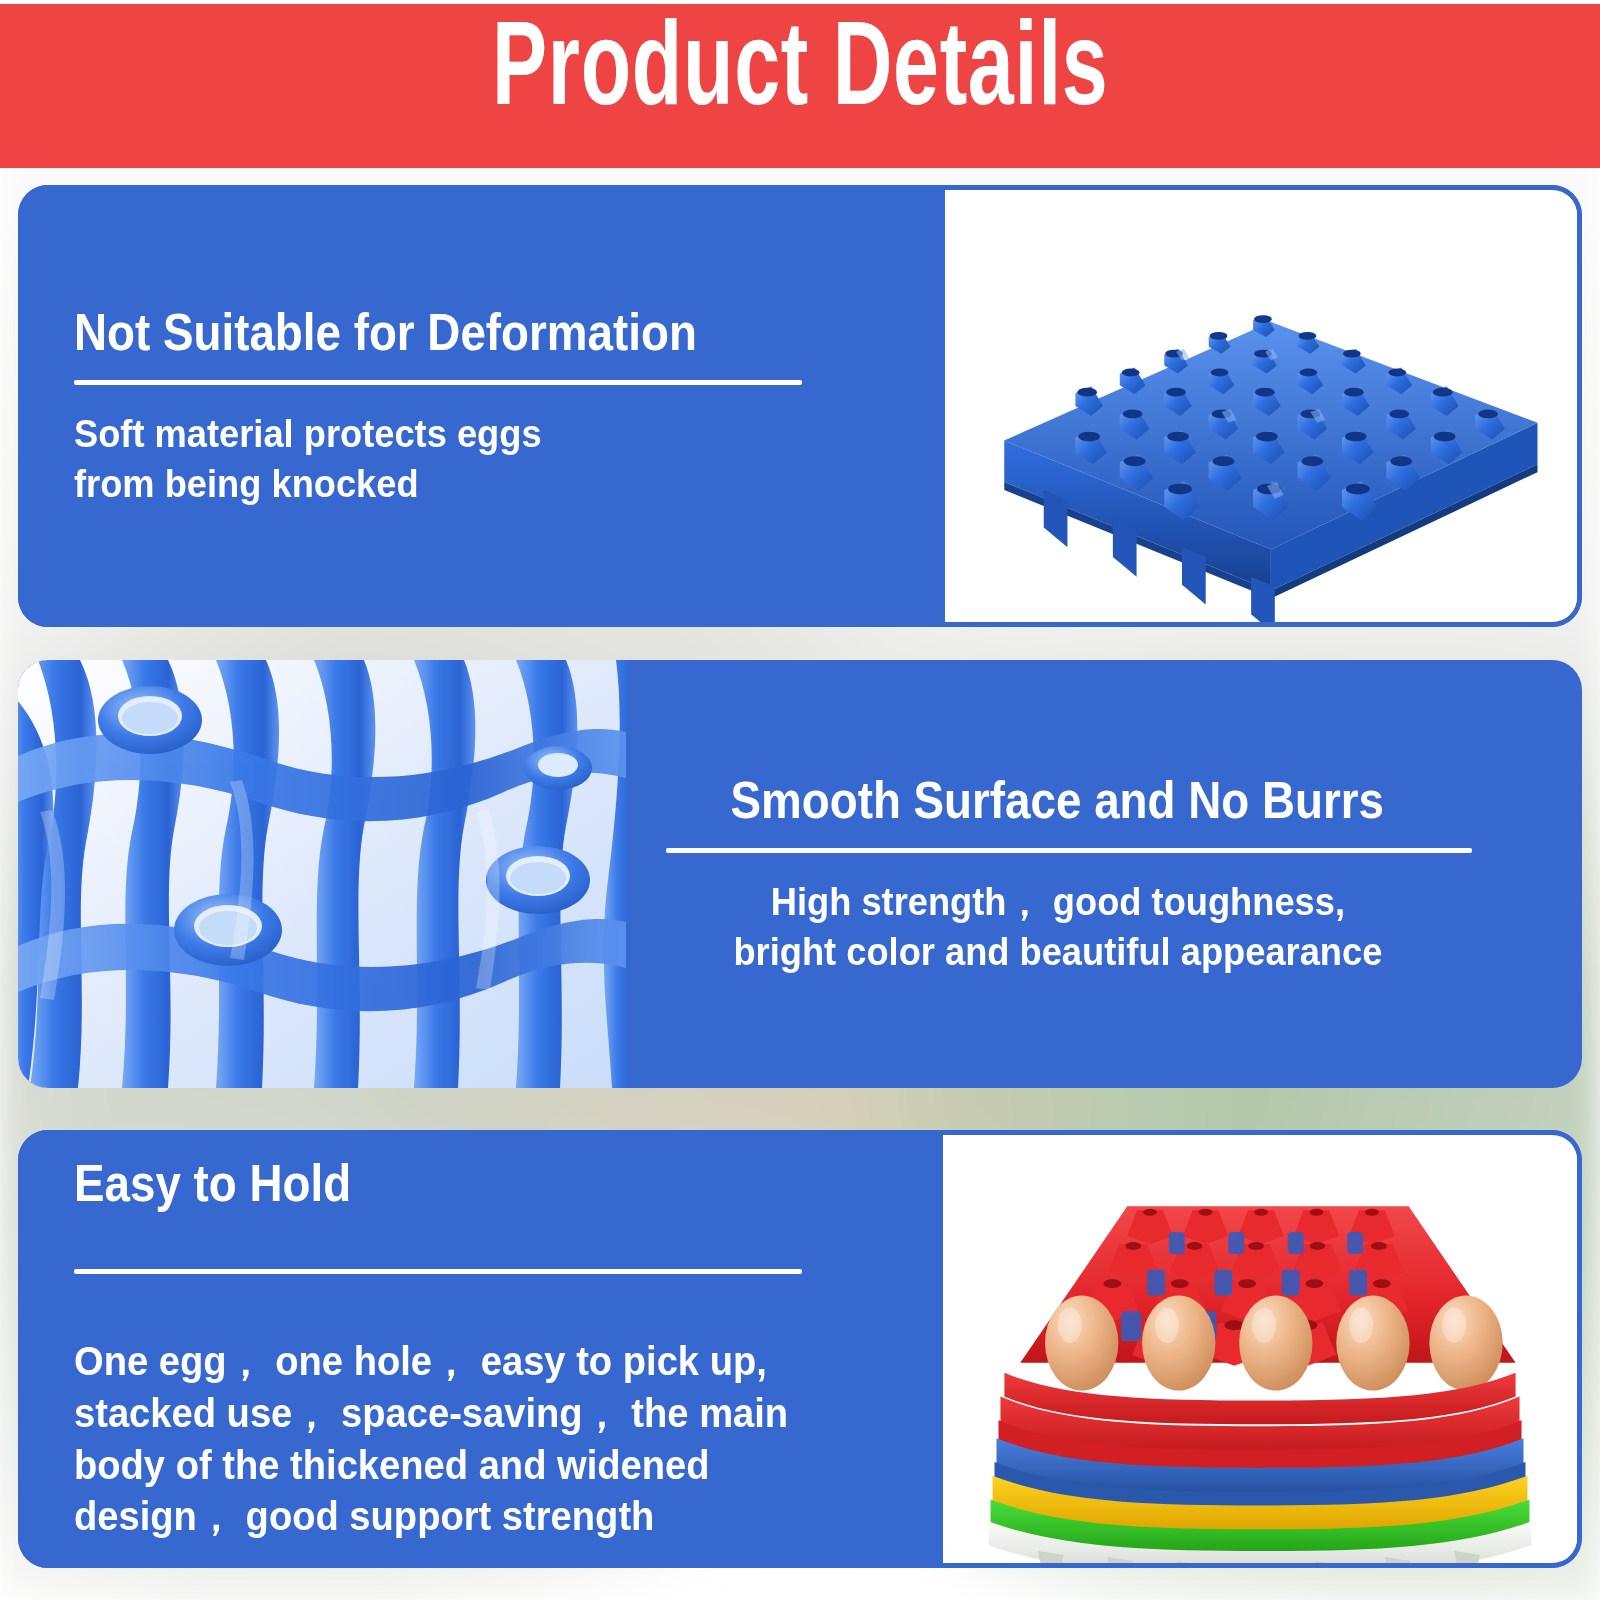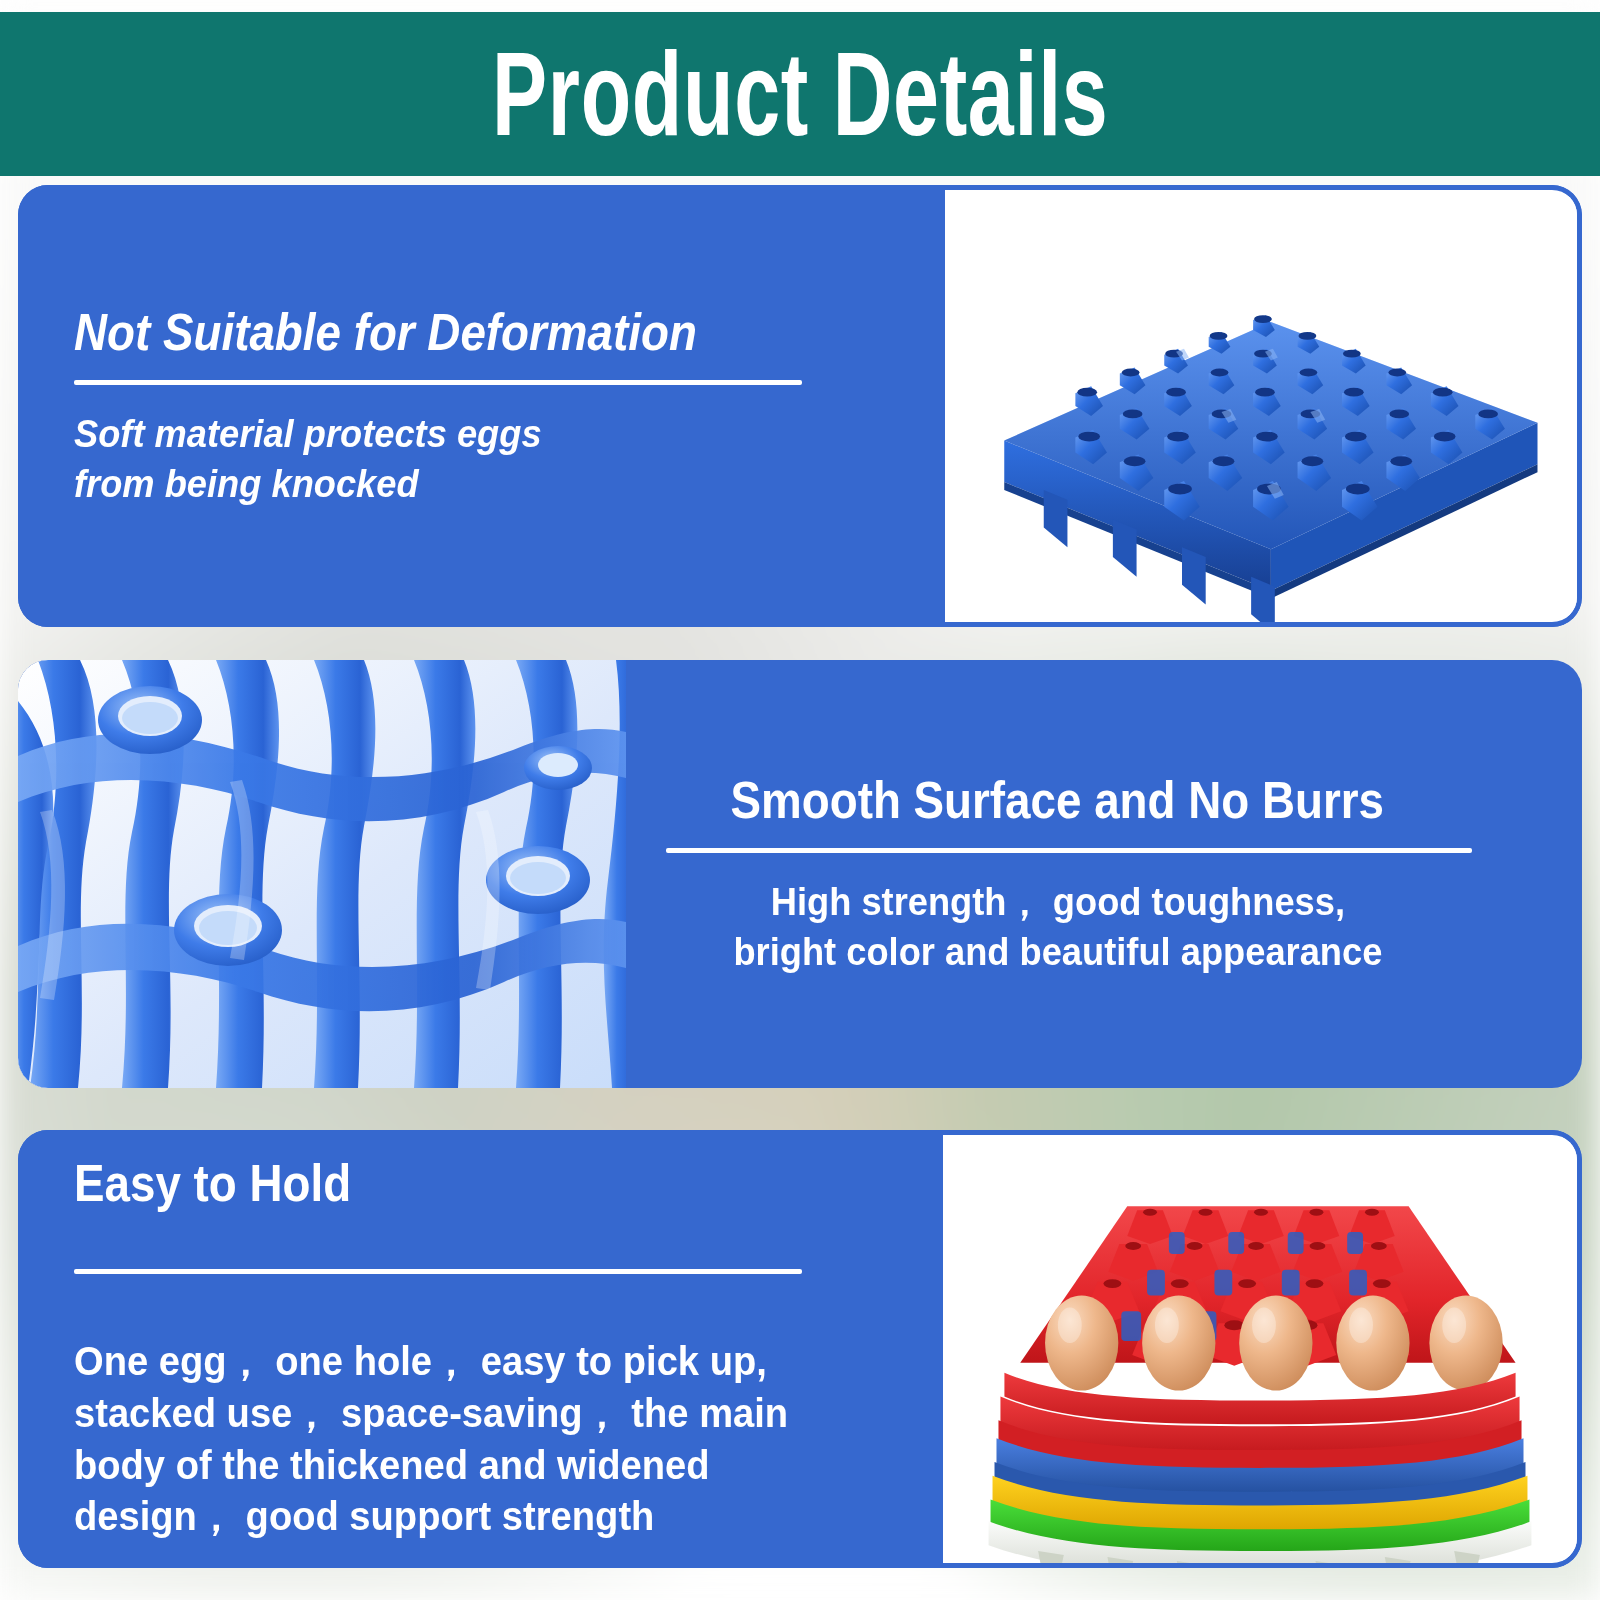--- a/index.html
+++ b/index.html
@@ -24,24 +24,24 @@
       radial-gradient(circle at 46% 70%, rgba(214,190,160,.45) 0 8%, rgba(255,255,255,0) 30%),
       radial-gradient(circle at 70% 69%, rgba(160,190,150,.50) 0 9%, rgba(255,255,255,0) 32%),
       radial-gradient(circle at 88% 74%, rgba(150,175,140,.45) 0 10%, rgba(255,255,255,0) 33%),
       radial-gradient(circle at 32% 44%, rgba(205,205,200,.40) 0 12%, rgba(255,255,255,0) 36%),
       linear-gradient(180deg,#fdfdfd 0%, #f2f2f0 38%, #e9e9e5 62%, #f6f6f4 82%, #ffffff 100%);
     filter:blur(14px);
   }
 
   
   #header {
-    position:absolute; left:0; top:12px;
+    position:absolute; left:0; top:4px;
     width:1600px; height:164px;
-    background:#0f766e;
-    display:flex; align-items:center; justify-content:center;
+    background:#ef4444;
+    display:flex; align-items:flex-start; justify-content:center;
   }
   #header-title {
     color:#ffffff;
     font-size:118px;
     font-weight:bold;
     letter-spacing:1px;
     transform:scaleX(.70);
     transform-origin:center;
     white-space:nowrap;
     line-height:1;
@@ -88,21 +88,21 @@
   .centered .card-title { transform-origin:center center; text-align:center; }
   .centered .card-body  { transform-origin:center center; text-align:center; }
 
   .img-pane {
     background:#ffffff;
     position:relative;
     overflow:hidden;
   }
 
   
-  #card1 { left:18px; top:185px; width:1564px; height:442px;font-style:italic; }
+  #card1 { left:18px; top:185px; width:1564px; height:442px; }
   #card1 .text-pane { width:922px; padding:0 0 0 56px; }
   #card1 .rule { width:728px; }
   #card1 .img-pane {
     width:642px;
     border:5px solid #3668cf;
     border-radius:0 30px 30px 0;
   }
 
   
   #card2 { left:18px; top:660px; width:1564px; height:428px; }

